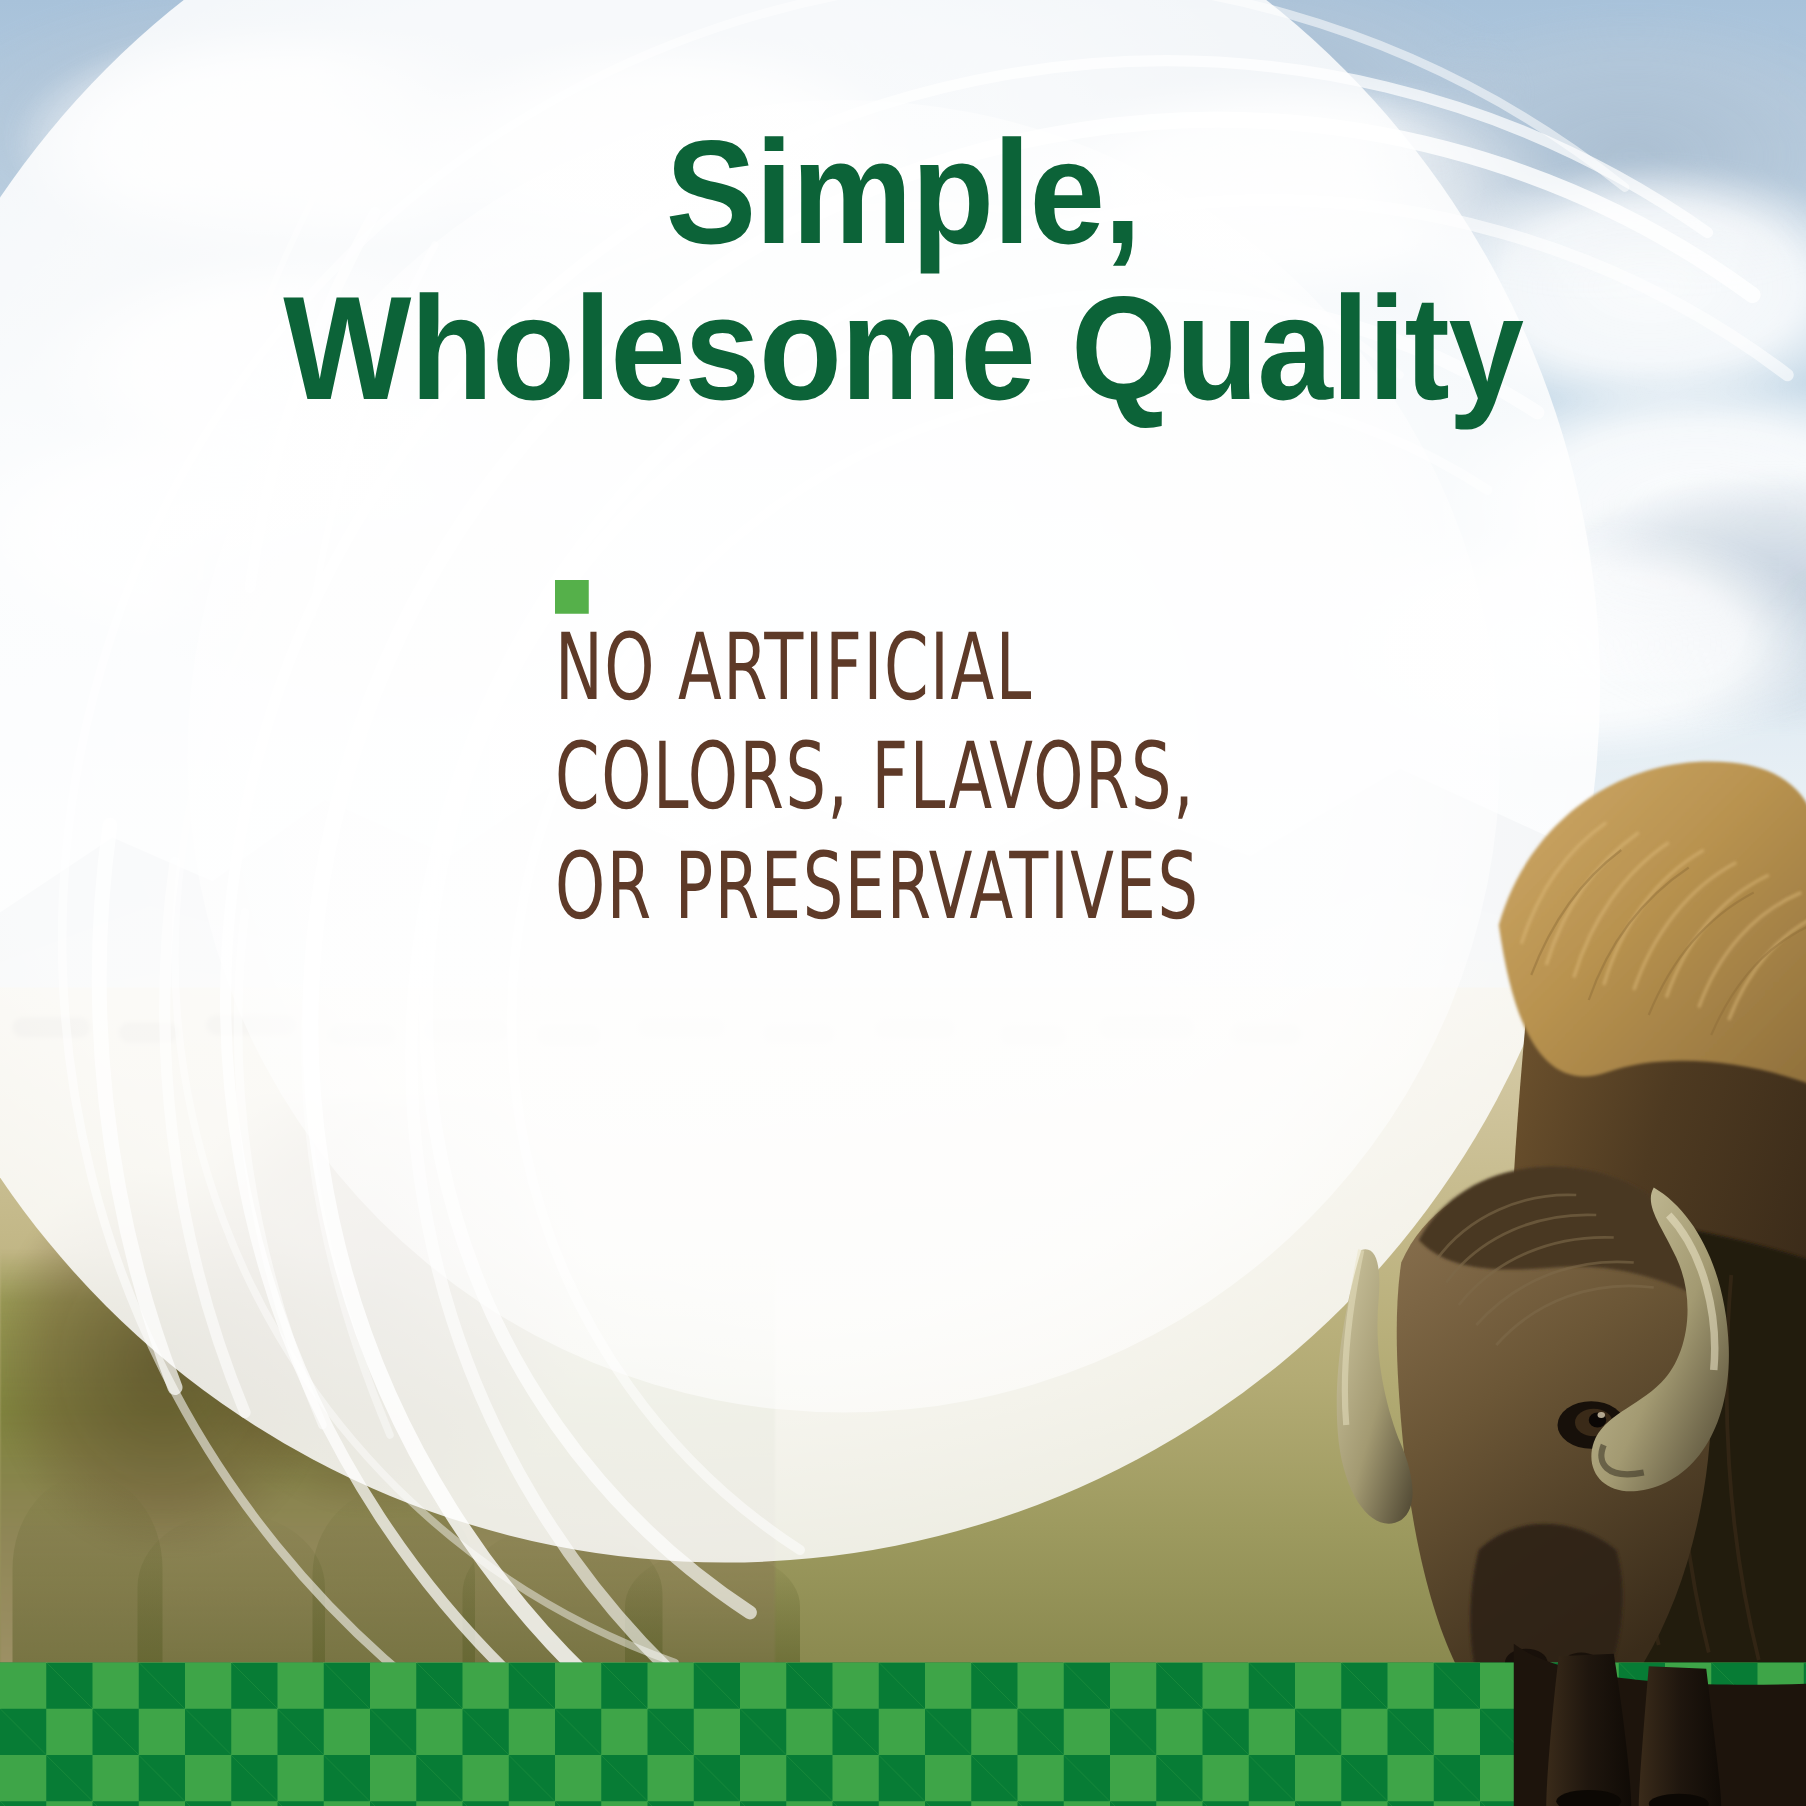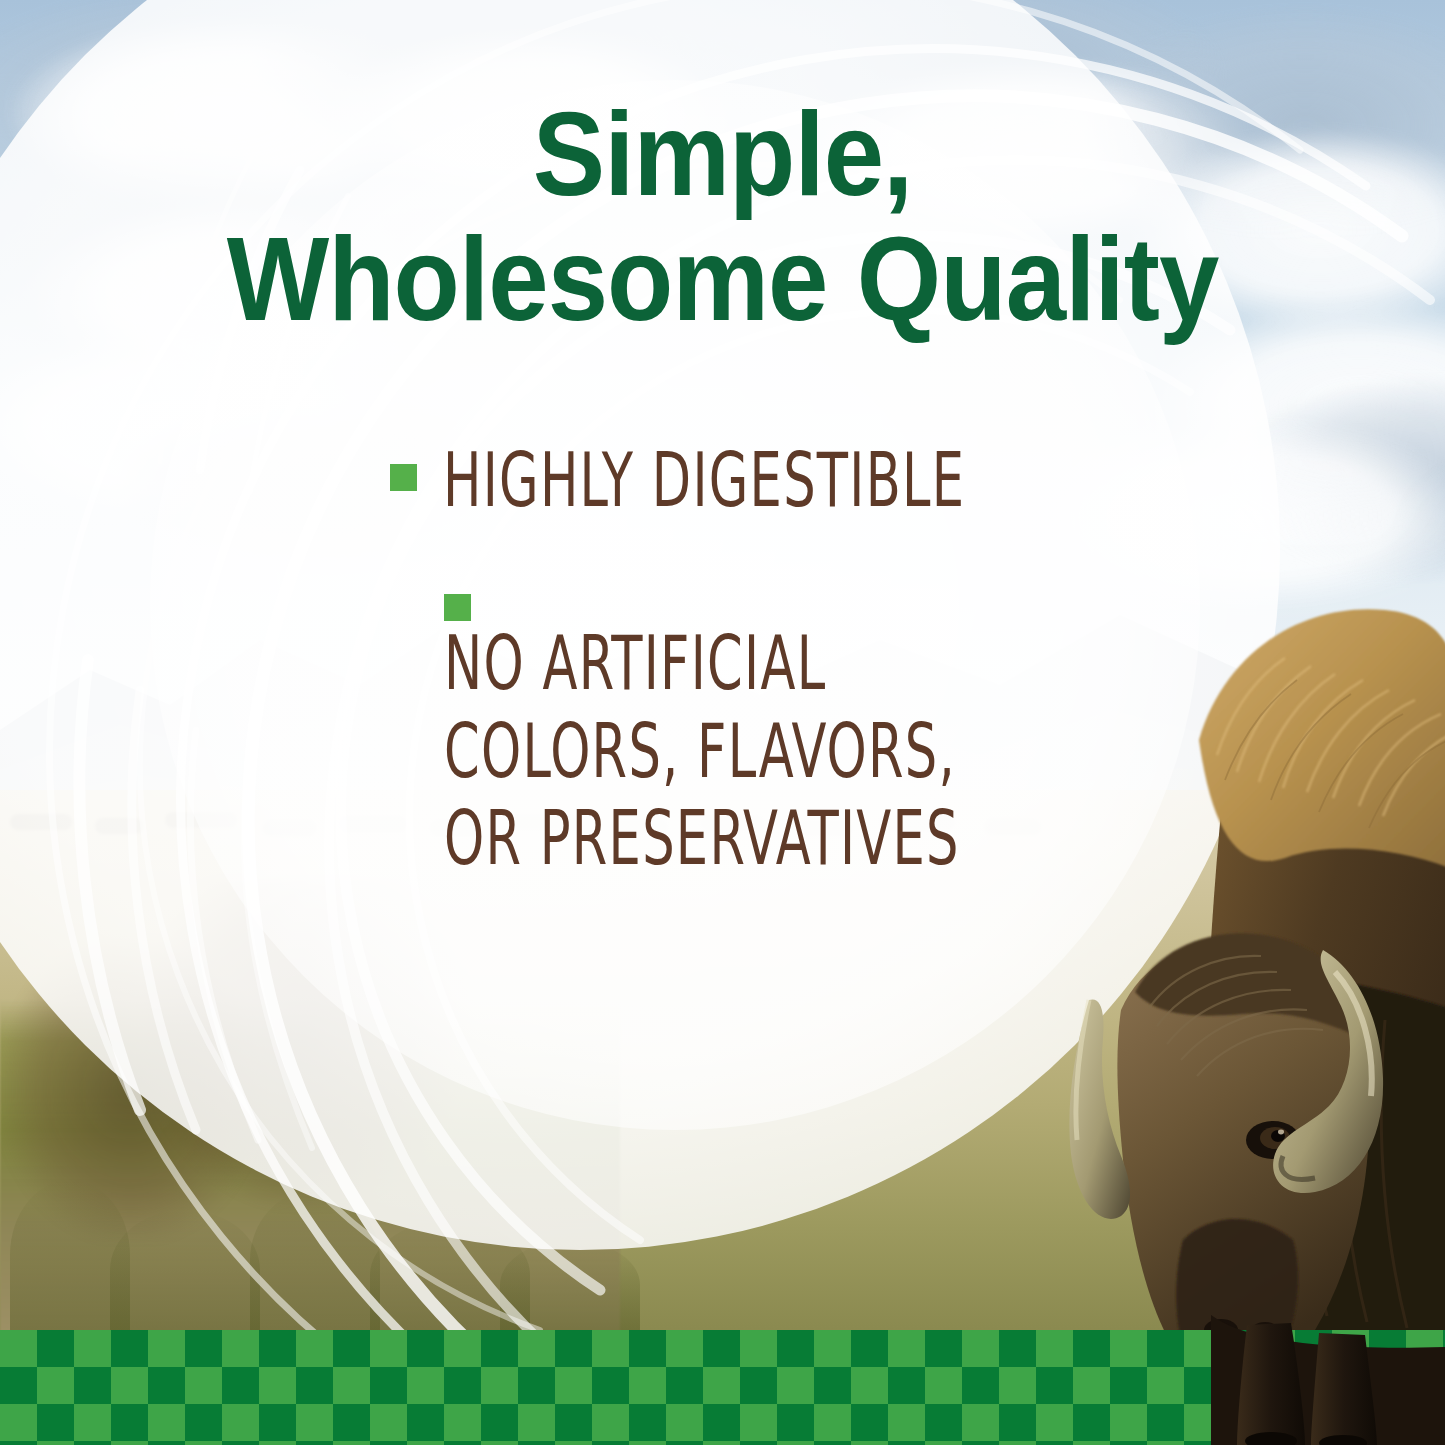--- a/index.html
+++ b/index.html
@@ -311,26 +311,20 @@
     </g>
   </svg>
 
   <div class="headline">
     <div class="l1">Simple,</div>
     <div class="l2">Wholesome Quality</div>
   </div>
 
   <div class="bullets">
 
-    <div class="bullet b1">
-      <span class="sq"></span>
-      <span class="btext">
-        <span class="ln">Highly Digestible</span>
-      </span>
-    </div>
 
 
     <div class="bullet b3">
       <span class="sq"></span>
       <span class="btext">
         <span class="ln">No Artificial</span>
         <span class="ln">Colors, Flavors,</span>
         <span class="ln">or Preservatives</span>
       </span>
     </div>

